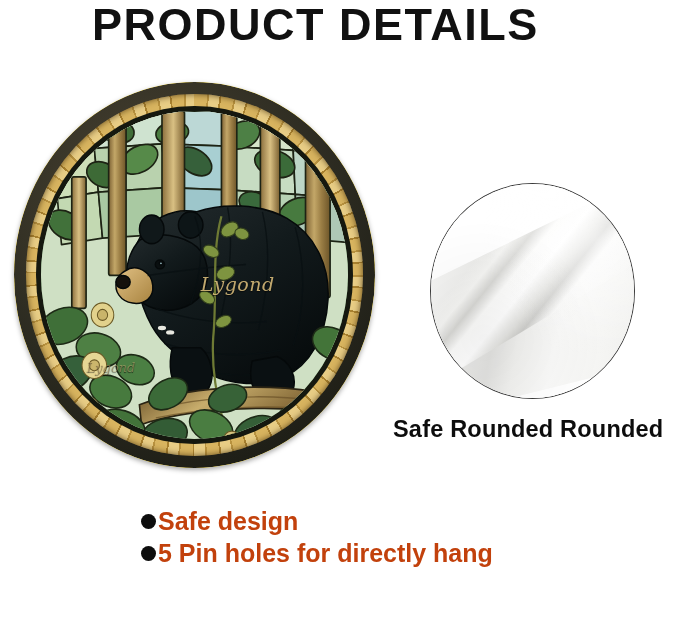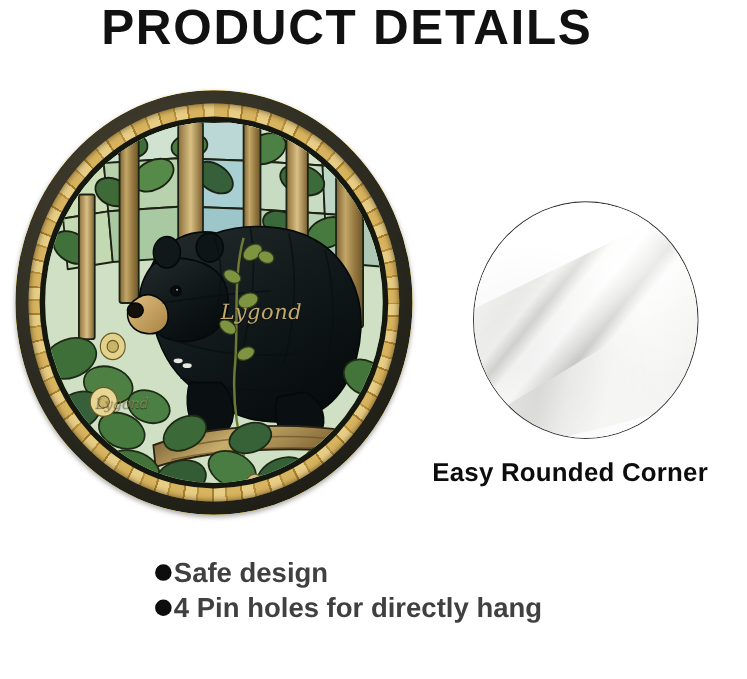--- a/index.html
+++ b/index.html
@@ -209,21 +209,21 @@
     position: absolute;
     left: 141px;
     top: 505px;
     margin: 0;
     padding: 0;
     list-style: none;
   }
   .feature-item {
     font-size: 25px;
     font-weight: bold;
-    color: #404040;
+    color: #c2410c;
     line-height: 32px;
     white-space: nowrap;
     display: block;
   }
   .feature-bullet {
     display: inline-block;
     width: 15px;
     height: 15px;
     border-radius: 50%;
     background: #0d0d0d;
@@ -425,22 +425,22 @@
 <div class="macro-wrap">
   <div class="macro-circle">
     <div class="macro-body"></div>
     <div class="macro-lip"></div>
     <div class="macro-topwhite"></div>
     <div class="macro-botwhite"></div>
     <div class="macro-shade"></div>
   </div>
 </div>
 
-<div class="macro-caption">Easy Rounded Corner</div>
+<div class="macro-caption">Safe Rounded Rounded</div>
 
 <ul class="feature-list">
   <li class="feature-item">
     <span class="feature-bullet"></span><span>Safe design</span>
   </li>
   <li class="feature-item">
-    <span class="feature-bullet"></span><span>4 Pin holes for directly hang</span>
+    <span class="feature-bullet"></span><span>5 Pin holes for directly hang</span>
   </li>
 </ul>
 
 </body></html>

